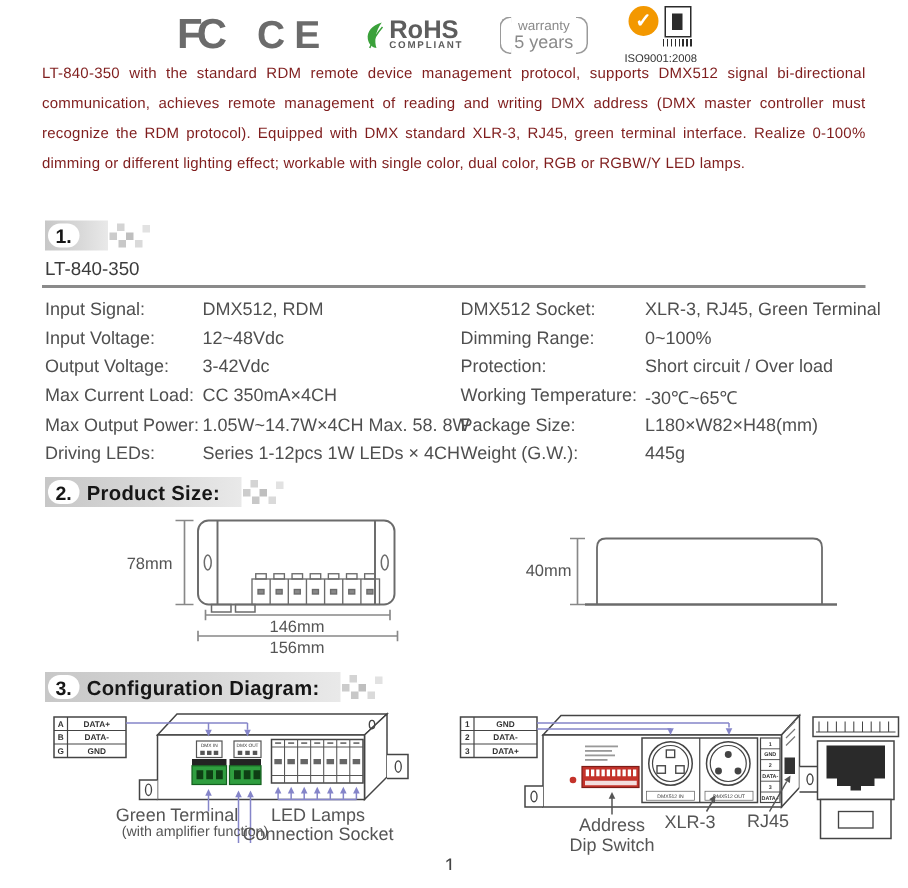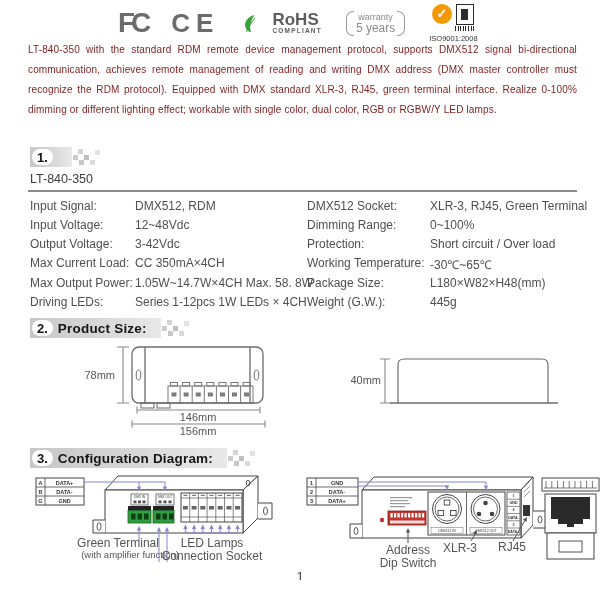--- a/index.html
+++ b/index.html
@@ -2,21 +2,21 @@
 <html><head>
 <meta charset="utf-8">
 <style>
   html,body{margin:0;padding:0;background:#fff;}
   .page{position:relative;width:605px;height:580px;background:#fff;overflow:hidden;
         font-family:"Liberation Sans",sans-serif;color:#4f4f4f;}
   
   .logos{position:absolute;top:5px;left:118px;width:370px;height:36px;display:flex;align-items:center;gap:24px;}
   .fcc{font-size:28px;font-weight:800;letter-spacing:-4px;color:#6b6b6b;}
   .ce{font-size:26px;font-weight:600;letter-spacing:6px;color:#6b6b6b;}
-  .rohs{display:flex;align-items:center;gap:16px;color:#5d5d5d;}
+  .rohs{display:flex;align-items:center;gap:3px;color:#5d5d5d;}
   .rohs-col{display:flex;flex-direction:column;}
   .rohs-main{font-size:17px;font-weight:800;line-height:15px;}
   .rohs-sub{font-size:6.5px;letter-spacing:1.2px;font-weight:600;}
   .warranty{position:relative;padding:2px 10px;color:#8a8a8a;text-align:center;}
   .wbr{position:absolute;top:1px;bottom:1px;width:7px;}
   .wbr-l{left:0;border-left:1.5px solid #9a9a9a;border-top:1.5px solid #9a9a9a;border-bottom:1.5px solid #9a9a9a;border-radius:7px 0 0 7px;}
   .wbr-r{right:0;border-right:1.5px solid #9a9a9a;border-top:1.5px solid #9a9a9a;border-bottom:1.5px solid #9a9a9a;border-radius:0 7px 7px 0;}
   .warr-top{font-size:9px;line-height:10px;}
   .warr-bottom{font-size:12px;line-height:13px;}
   .iso{display:flex;flex-direction:column;align-items:center;}

